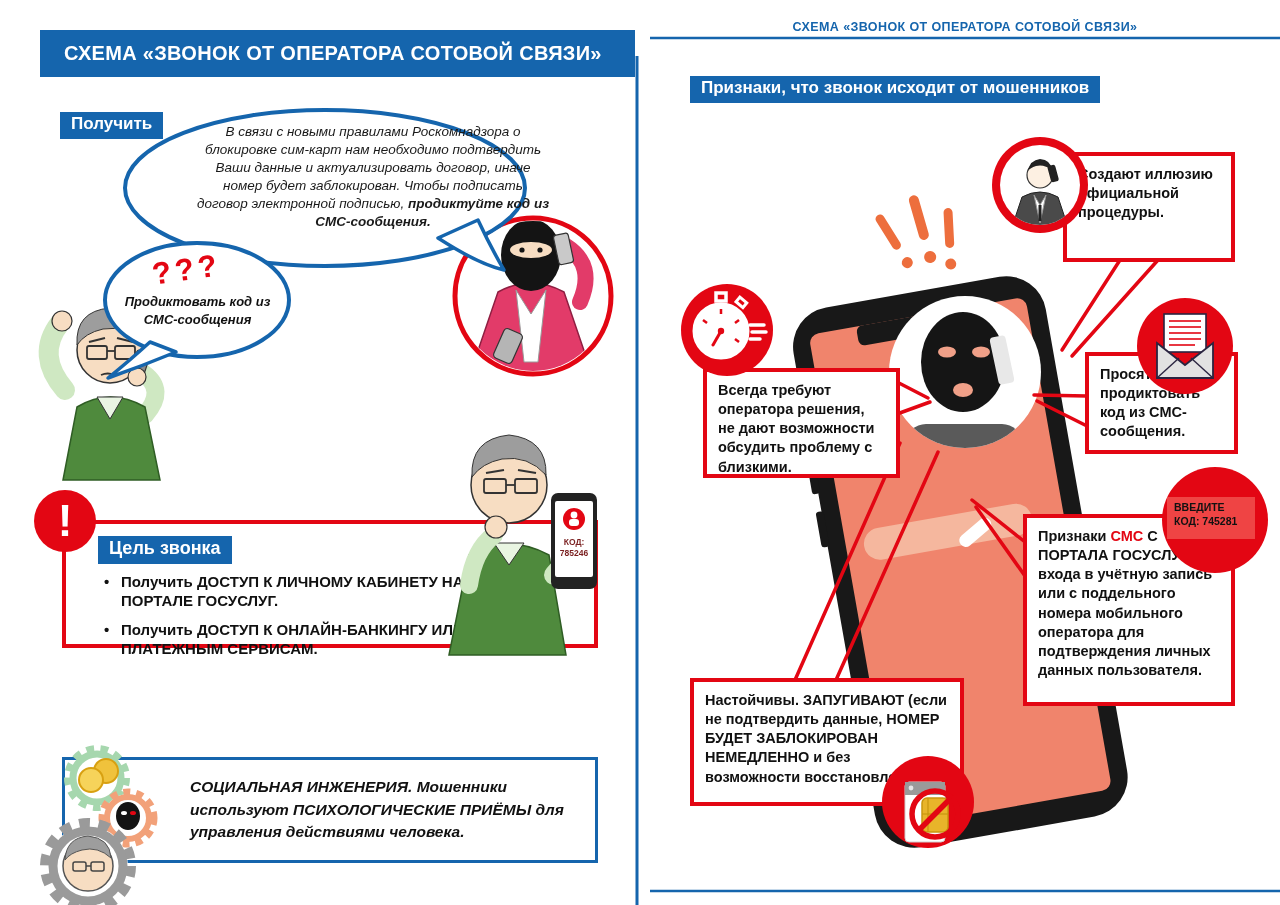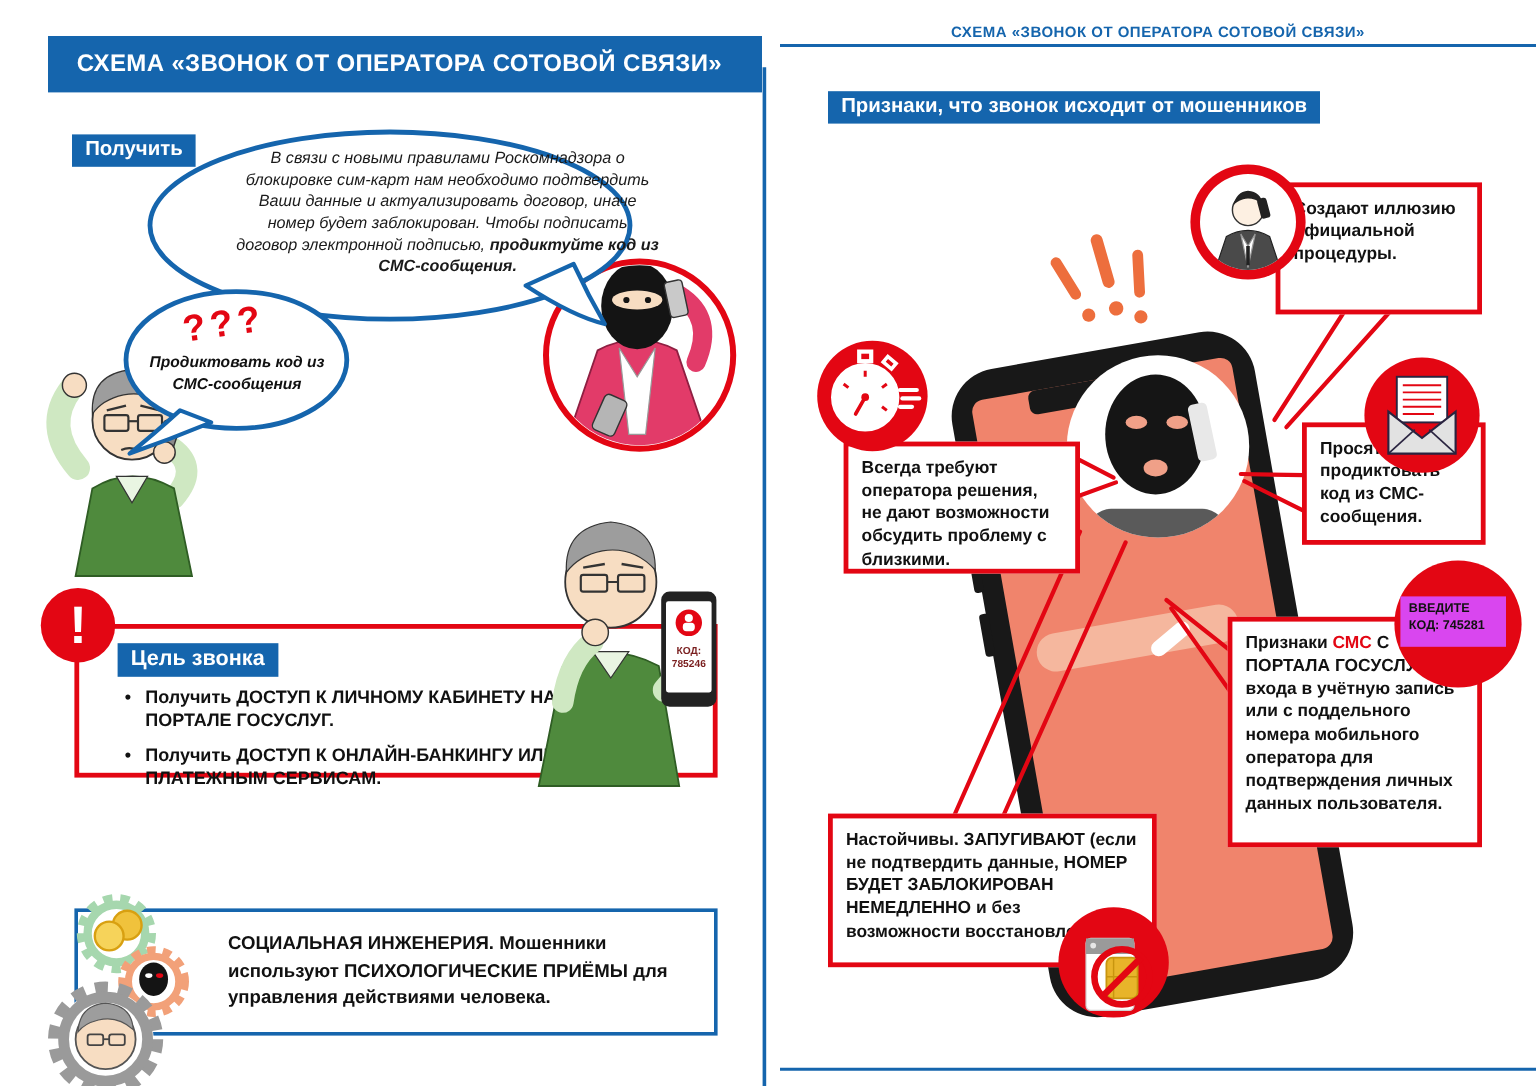--- a/index.html
+++ b/index.html
@@ -191,21 +191,21 @@
         <circle cx="160" cy="100" r="3.4" fill="#fff"></circle>
         <rect x="155" y="104" width="10" height="7" rx="3" fill="#fff"></rect>
         <text x="160" y="130" text-anchor="middle" font-family="Liberation Sans, sans-serif" font-size="8.5" font-weight="bold" fill="#7a1f1f">КОД:</text>
         <text x="160" y="141" text-anchor="middle" font-family="Liberation Sans, sans-serif" font-size="8.5" font-weight="bold" fill="#7a1f1f">785246</text>
       </g>
     </svg>
   </div>
 
 
   <div class="abs z2 bluebox" style="left:62px;top:757px;width:536px;height:106px;display:flex;align-items:center;">
-    <div class="mech-text" style="padding-left:125px;padding-right:24px;">СОЦИАЛЬНАЯ ИНЖЕНЕРИЯ.  Мошенники используют ПСИХОЛОГИЧЕСКИЕ ПРИЁМЫ для управления действиями человека.</div>
+    <div class="mech-text" style="padding-left:125px;padding-right:24px;font-style:italic;">СОЦИАЛЬНАЯ ИНЖЕНЕРИЯ.  Мошенники используют ПСИХОЛОГИЧЕСКИЕ ПРИЁМЫ для управления действиями человека.</div>
   </div>
 
   <div class="abs z3" style="left:30px;top:738px;width:170px;height:167px;">
     <svg width="170" height="167" viewBox="0 0 170 167">
       <g>
         <circle cx="67" cy="40" r="27" fill="#fff" stroke="#a6d7ae" stroke-width="12" stroke-dasharray="7 6"></circle>
         <circle cx="67" cy="40" r="24" fill="#fff" stroke="#a6d7ae" stroke-width="7"></circle>
         <circle cx="76" cy="33" r="12" fill="#f0c23c" stroke="#d8a011" stroke-width="2"></circle>
         <circle cx="61" cy="42" r="12" fill="#f6d35a" stroke="#d8a011" stroke-width="2"></circle>
       </g>
@@ -318,18 +318,18 @@
       <circle cx="55" cy="60" r="23" fill="none" stroke="#e30613" stroke-width="5.5"></circle>
       <line x1="39" y1="76" x2="71" y2="44" stroke="#e30613" stroke-width="5.5"></line>
     </svg>
   </div>
 
   <div class="abs z3" style="left:1160px;top:465px;width:110px;height:110px;">
     <svg width="110" height="110" viewBox="0 0 110 110">
         <circle cx="55" cy="55" r="53" fill="#e30613"></circle>
       </svg>
   </div>
-  <div class="abs z5" style="left:1167px;top:497px;width:88px;height:42px;background:#d946ef;padding:4px 7px;box-sizing:border-box;">
+  <div class="abs z5" style="left:1167px;top:497px;width:88px;height:42px;background:#ef4444;padding:4px 7px;box-sizing:border-box;">
     <div class="badge-text">ВВЕДИТЕ</div>
     <div class="badge-text">КОД: 745281</div>
   </div>
 
 </div>
 
 </body></html>

